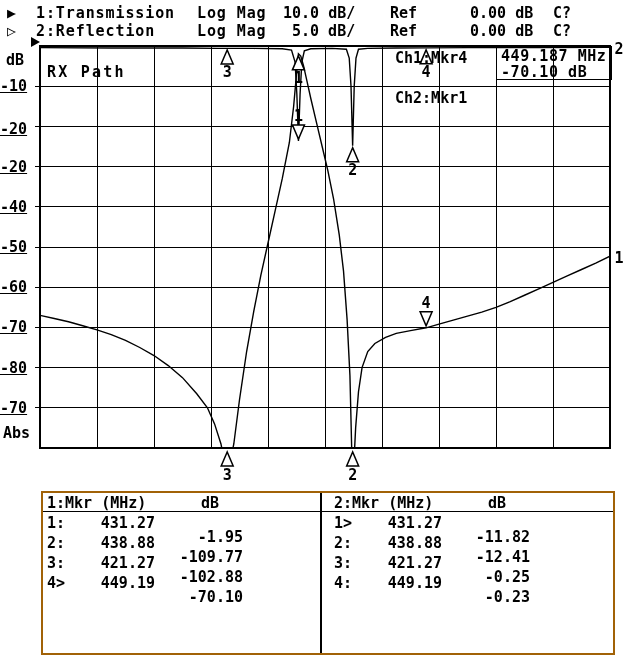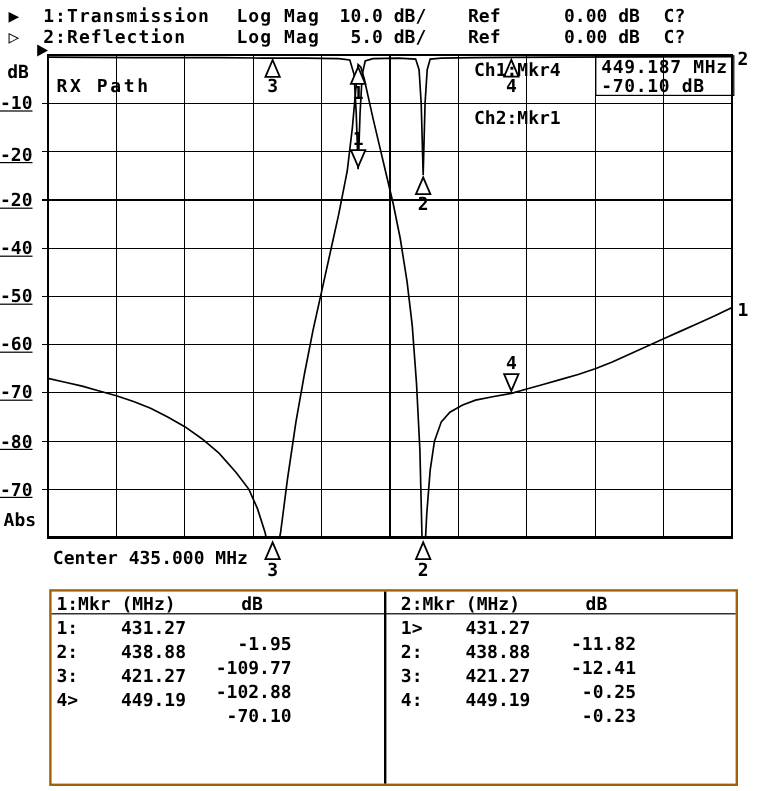--- a/index.html
+++ b/index.html
@@ -149,21 +149,20 @@
 
   <span class="abs title2">RX Path</span>
 
   <span class="abs ro-label1">Ch1:Mkr4</span>
   <div class="ro-box ro-box1">
     <span class="ro-line ro-f">449.187 MHz</span>
     <span class="ro-line ro-v">-70.10 dB</span>
   </div>
   <span class="abs ro-label2">Ch2:Mkr1</span>
 
-  <span class="abs center-lbl">Center 435.000 MHz</span>
 
   <div class="mtbl">
     <div class="vdiv"></div>
     <div class="hsep"></div>
     <span class="abs mt-h1">1:Mkr (MHz)</span>
     <span class="abs mt-h1db">dB</span>
     <span class="abs mt-h2">2:Mkr (MHz)</span>
     <span class="abs mt-h2db">dB</span>
     <div id="t1rows">
         <div class="mrow" style="left: 4px; top: 22px;">

